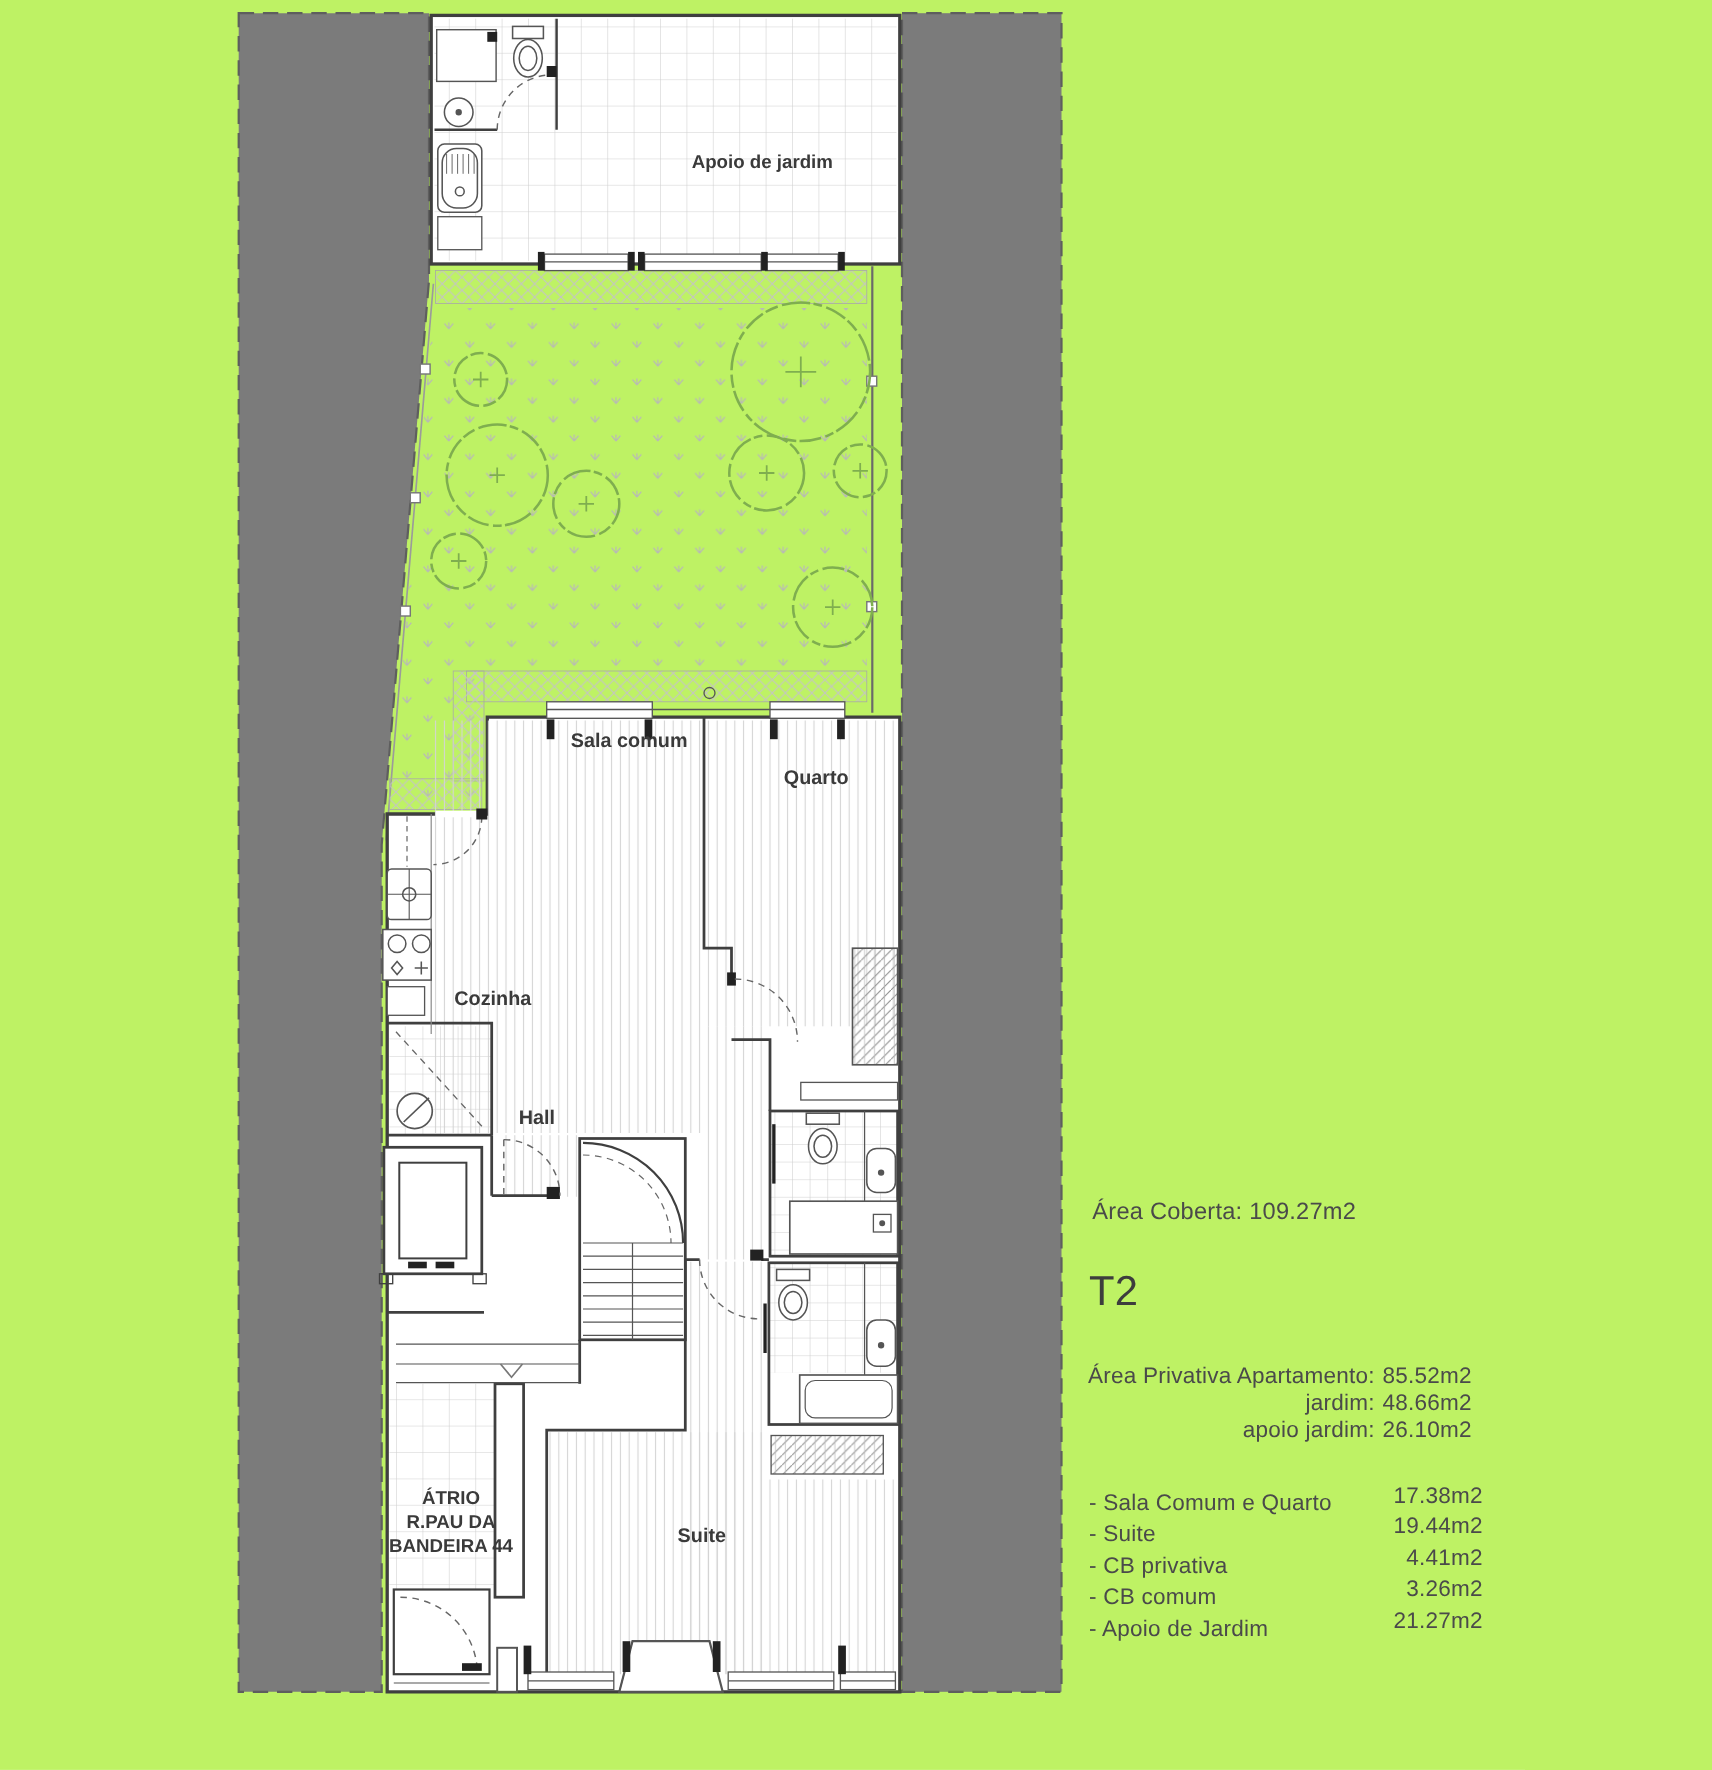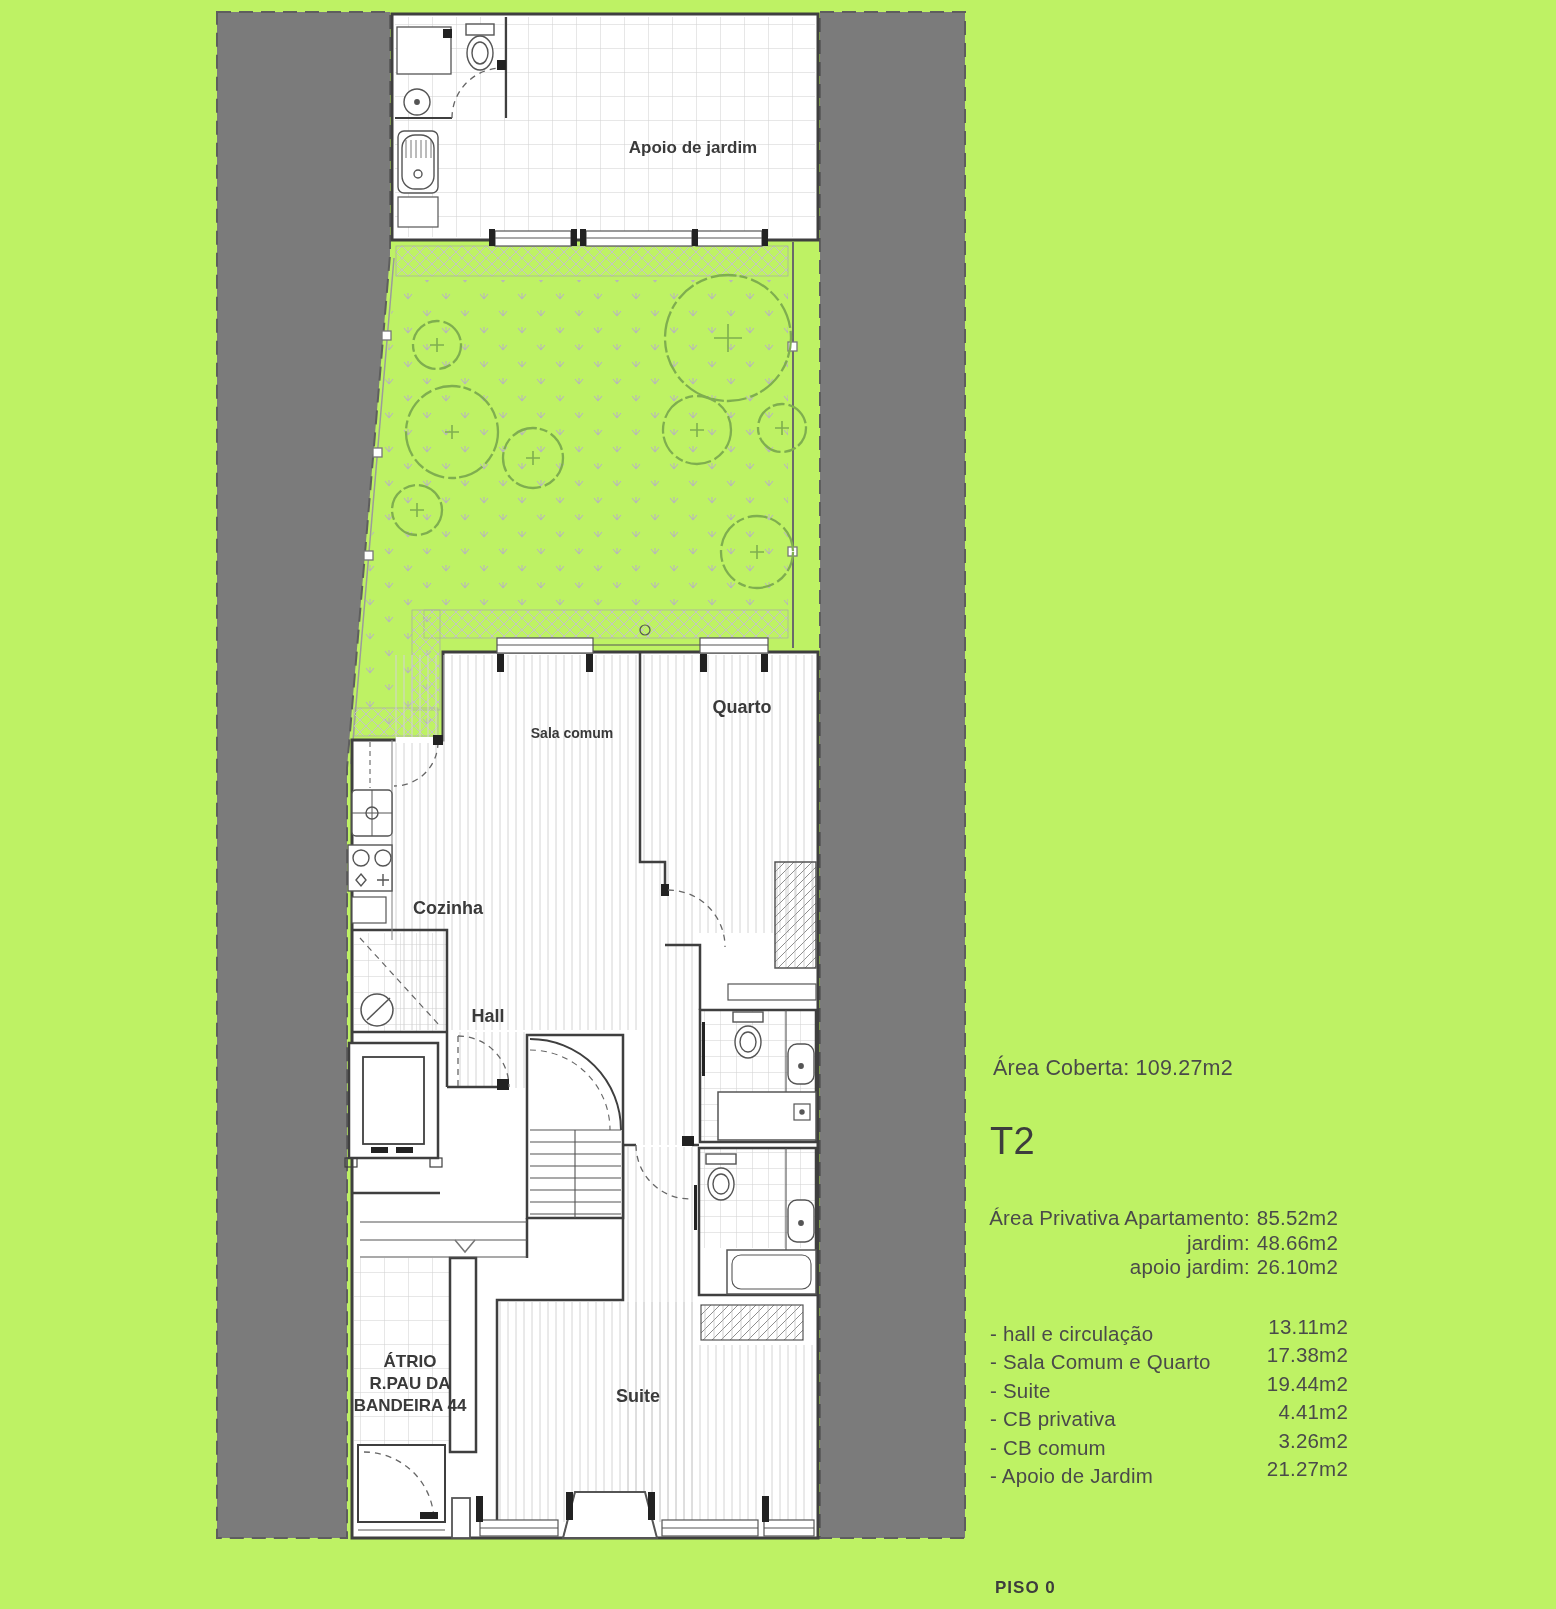--- a/index.html
+++ b/index.html
@@ -1,21 +1,21 @@
 <!DOCTYPE html>
 <html><head>
 <meta charset="utf-8">
 <style>
   html,body{margin:0;padding:0;background:#ffffff;}
   #page{position:relative;width:1556px;height:1609px;background:#bef264;overflow:hidden;
         font-family:"Liberation Sans", sans-serif;}
   svg{position:absolute;left:0;top:0;}
   .lbl{position:absolute;color:#3a3a3a;font-weight:700;white-space:nowrap;}
   .lbl.center{transform:translate(-50%,-50%);text-align:center;}
-  .panel-txt{position:absolute;color:#4a4a4a;white-space:nowrap;letter-spacing:.2px;}
+  .panel-txt{position:absolute;color:#4a4a4a;white-space:nowrap;letter-spacing:.2px;margin-top:33px;}
   .atrio{line-height:22px;}
   .priv-line{display:flex;justify-content:flex-end;gap:7px;text-align:right;}
   .alist-row{display:flex;justify-content:space-between;align-items:baseline;height:28.4px;}
   .alist-row .val{transform:translateY(-7px);}
 </style>
 </head>
 <body>
 
 <div id="page">
 
@@ -294,21 +294,21 @@
     <g fill="#222" stroke="none">
       <rect x="476" y="1496" width="7" height="26"></rect>
           <rect x="566" y="1492" width="7" height="28"></rect>
       <rect x="648" y="1492" width="7" height="28"></rect>
           <rect x="762" y="1496" width="7" height="26"></rect>
     </g>
   </g>
 </svg>
 
 <div class="lbl center" style="left:693px;top:148px;font-size:17px;">Apoio de jardim</div>
-<div class="lbl center" style="left:572px;top:733px;font-size:14px;">Sala comum</div>
+<div class="lbl center" style="left:572px;top:674px;font-size:18px;">Sala comum</div>
 <div class="lbl center" style="left:742px;top:707px;font-size:18px;">Quarto</div>
 <div class="lbl center" style="left:448px;top:908px;font-size:18px;text-align:right;">Cozinha</div>
 <div class="lbl center" style="left:488px;top:1016px;font-size:18px;">Hall</div>
 <div class="lbl center" style="left:638px;top:1396px;font-size:18px;">Suite</div>
 <div class="lbl center atrio" style="left:410px;top:1384px;font-size:17px;">
   <div>ÁTRIO</div>
   <div>R.PAU DA</div>
   <div>BANDEIRA 44</div>
 </div>
 
@@ -325,24 +325,20 @@
     <span>48.66m2</span>
   </div>
   <div class="priv-line">
     <span>apoio jardim:</span>
     <span>26.10m2</span>
   </div>
 </div>
 
 <div class="panel-txt" style="left:990px;top:1322px;width:358px;font-size:20.5px;">
   <div class="alist-row">
-    <span>- hall e circulação</span>
-    <span class="val">13.11m2</span>
-  </div>
-  <div class="alist-row">
     <span>- Sala Comum e Quarto</span>
     <span class="val">17.38m2</span>
   </div>
   <div class="alist-row">
     <span>- Suite</span>
     <span class="val">19.44m2</span>
   </div>
   <div class="alist-row">
     <span>- CB privativa</span>
     <span class="val">4.41m2</span>

